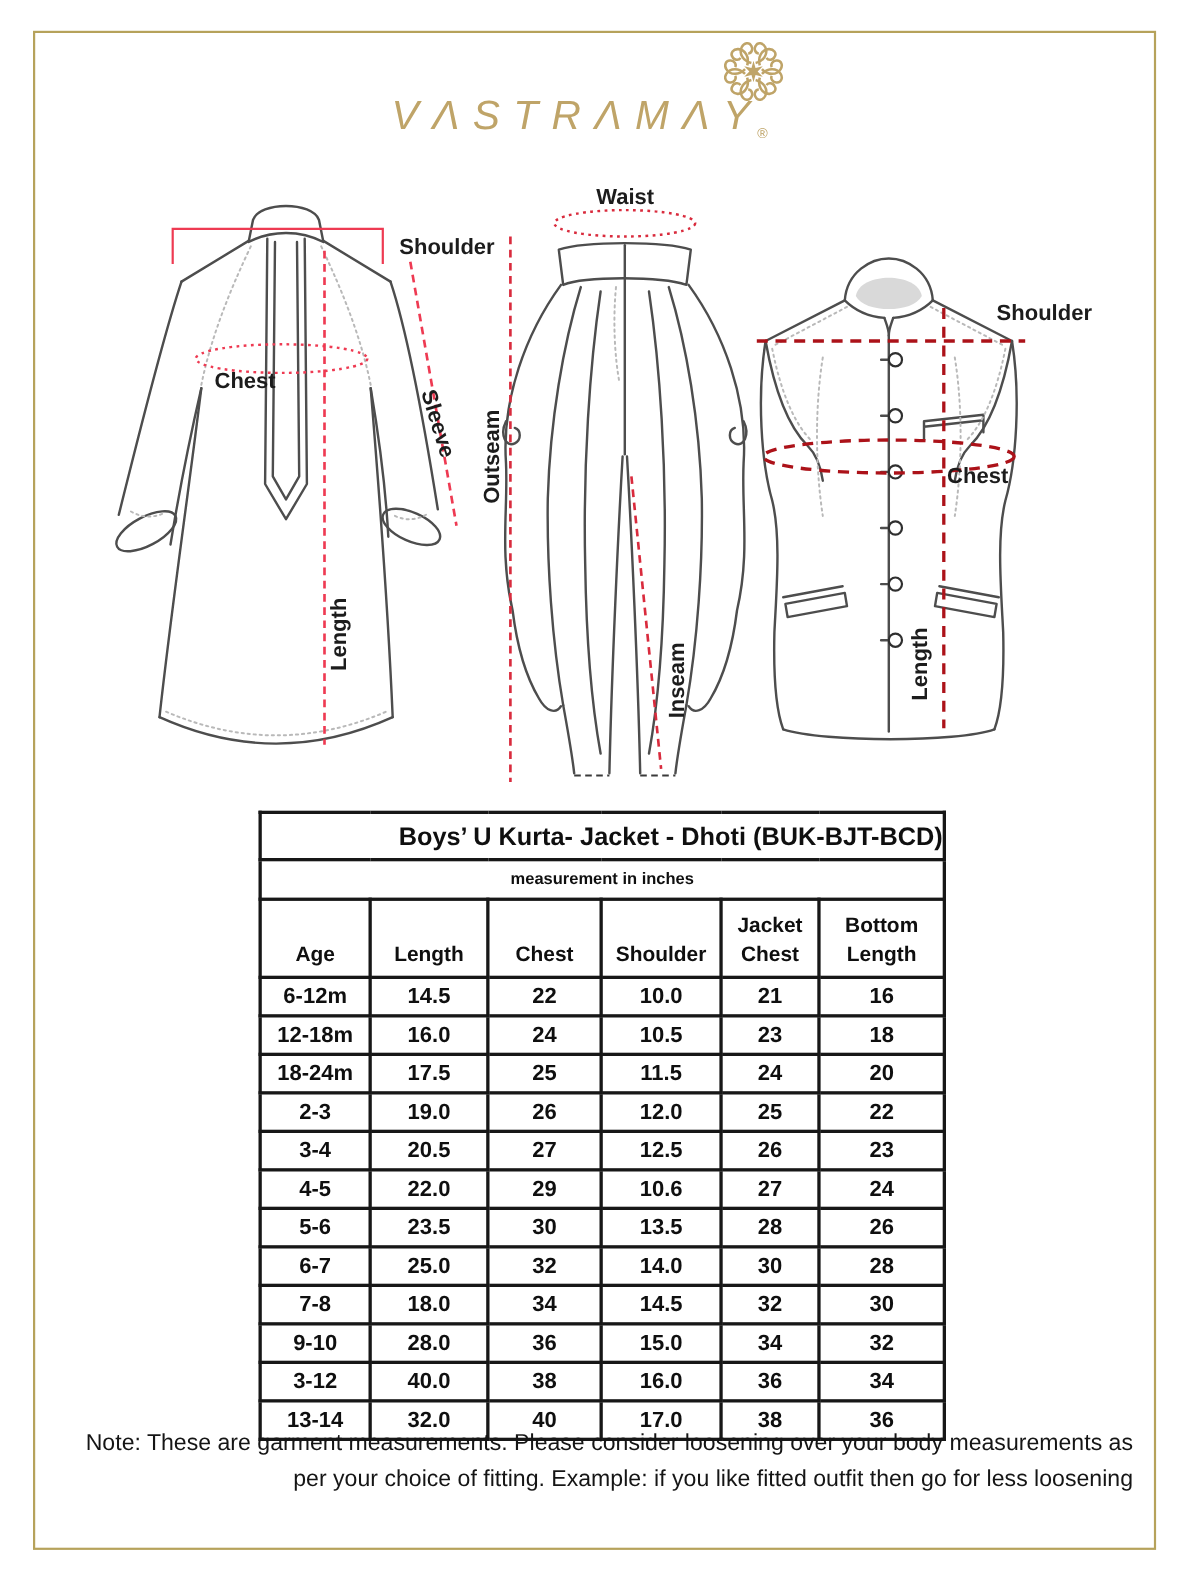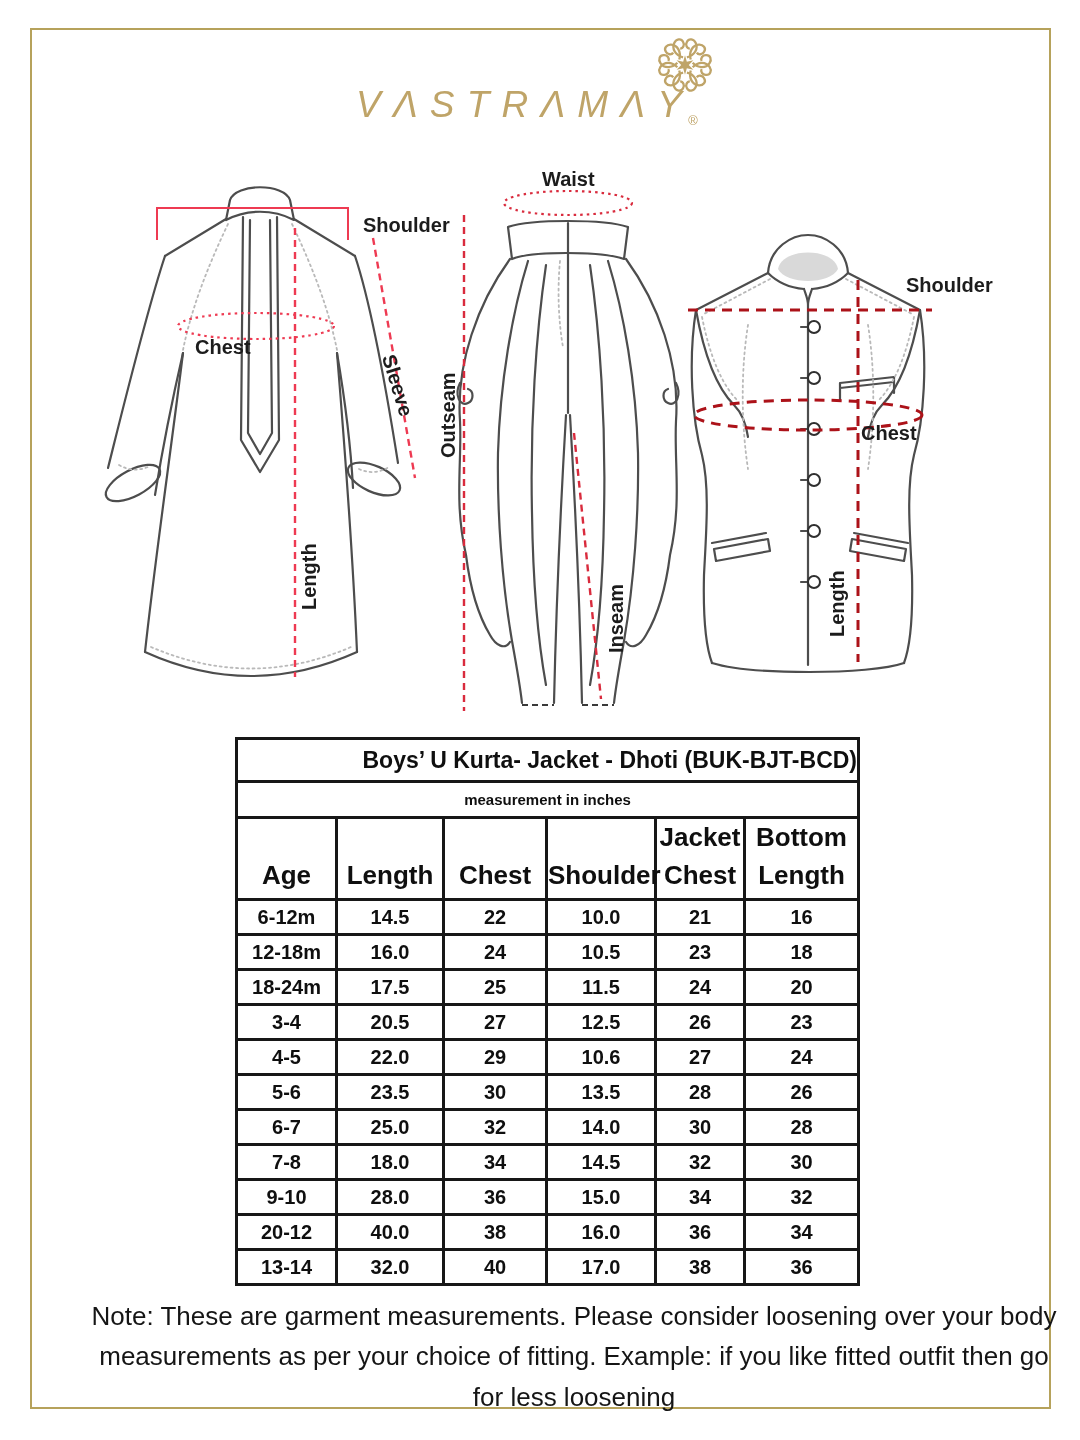--- a/index.html
+++ b/index.html
@@ -37,27 +37,27 @@
   .bracket{stroke-width:2;}
   .hemdash{stroke:#3a3a3a;stroke-width:2;stroke-dasharray:6 4;fill:none;}
   .btn{stroke:#2f2f2f;stroke-width:2;fill:#fff;}
 
   
   .size-table{position:absolute;left:235px;top:737px;width:622px;border-collapse:collapse;
         table-layout:fixed;text-align:center;font-weight:bold;color:#0f0f0f;}
   .size-table td,.size-table th{border:3px solid var(--border,#171717);padding:0;}
   .tbl-title{height:40px;font-size:23px;text-align:right;}
   .tbl-sub{height:33px;font-size:15px;}
-  .size-table th{height:64px;vertical-align:bottom;font-size:26px;padding-bottom:4px;}
+  .size-table th{height:64px;vertical-align:bottom;font-size:19px;padding-bottom:4px;}
   .hl{display:block;line-height:1.45;}
   .size-table tbody td{height:32px;font-size:20px;}
 
   
-  .note{position:absolute;left:50px;top:1296px;width:980px;text-align:center;
-        font-size:26px;line-height:1.55;color:#151515;margin-left:34px;}
+  .note{position:absolute;left:50px;top:1296px;width:980px;text-align:right;
+        font-size:21px;line-height:1.55;color:#151515;}
 </style>
 </head>
 <body>
 
 <div class="page">
   <div class="gold-frame"></div>
 
   <div class="logo">
     <div class="logo-text"><span>VΛSTRΛMΛY</span><span class="logo-reg">®</span></div>
     <svg class="logo-icon" viewBox="-30 -30 60 60">
@@ -253,20 +253,28 @@
         </tr>
         <tr>
           <td>18-24m</td>
           <td>17.5</td>
           <td>25</td>
           <td>11.5</td>
           <td>24</td>
           <td>20</td>
         </tr>
         <tr>
+          <td>2-3</td>
+          <td>19.0</td>
+          <td>26</td>
+          <td>12.0</td>
+          <td>25</td>
+          <td>22</td>
+        </tr>
+        <tr>
           <td>3-4</td>
           <td>20.5</td>
           <td>27</td>
           <td>12.5</td>
           <td>26</td>
           <td>23</td>
         </tr>
         <tr>
           <td>4-5</td>
           <td>22.0</td>
@@ -301,21 +309,21 @@
         </tr>
         <tr>
           <td>9-10</td>
           <td>28.0</td>
           <td>36</td>
           <td>15.0</td>
           <td>34</td>
           <td>32</td>
         </tr>
         <tr>
-          <td>20-12</td>
+          <td>3-12</td>
           <td>40.0</td>
           <td>38</td>
           <td>16.0</td>
           <td>36</td>
           <td>34</td>
         </tr>
         <tr>
           <td>13-14</td>
           <td>32.0</td>
           <td>40</td>

